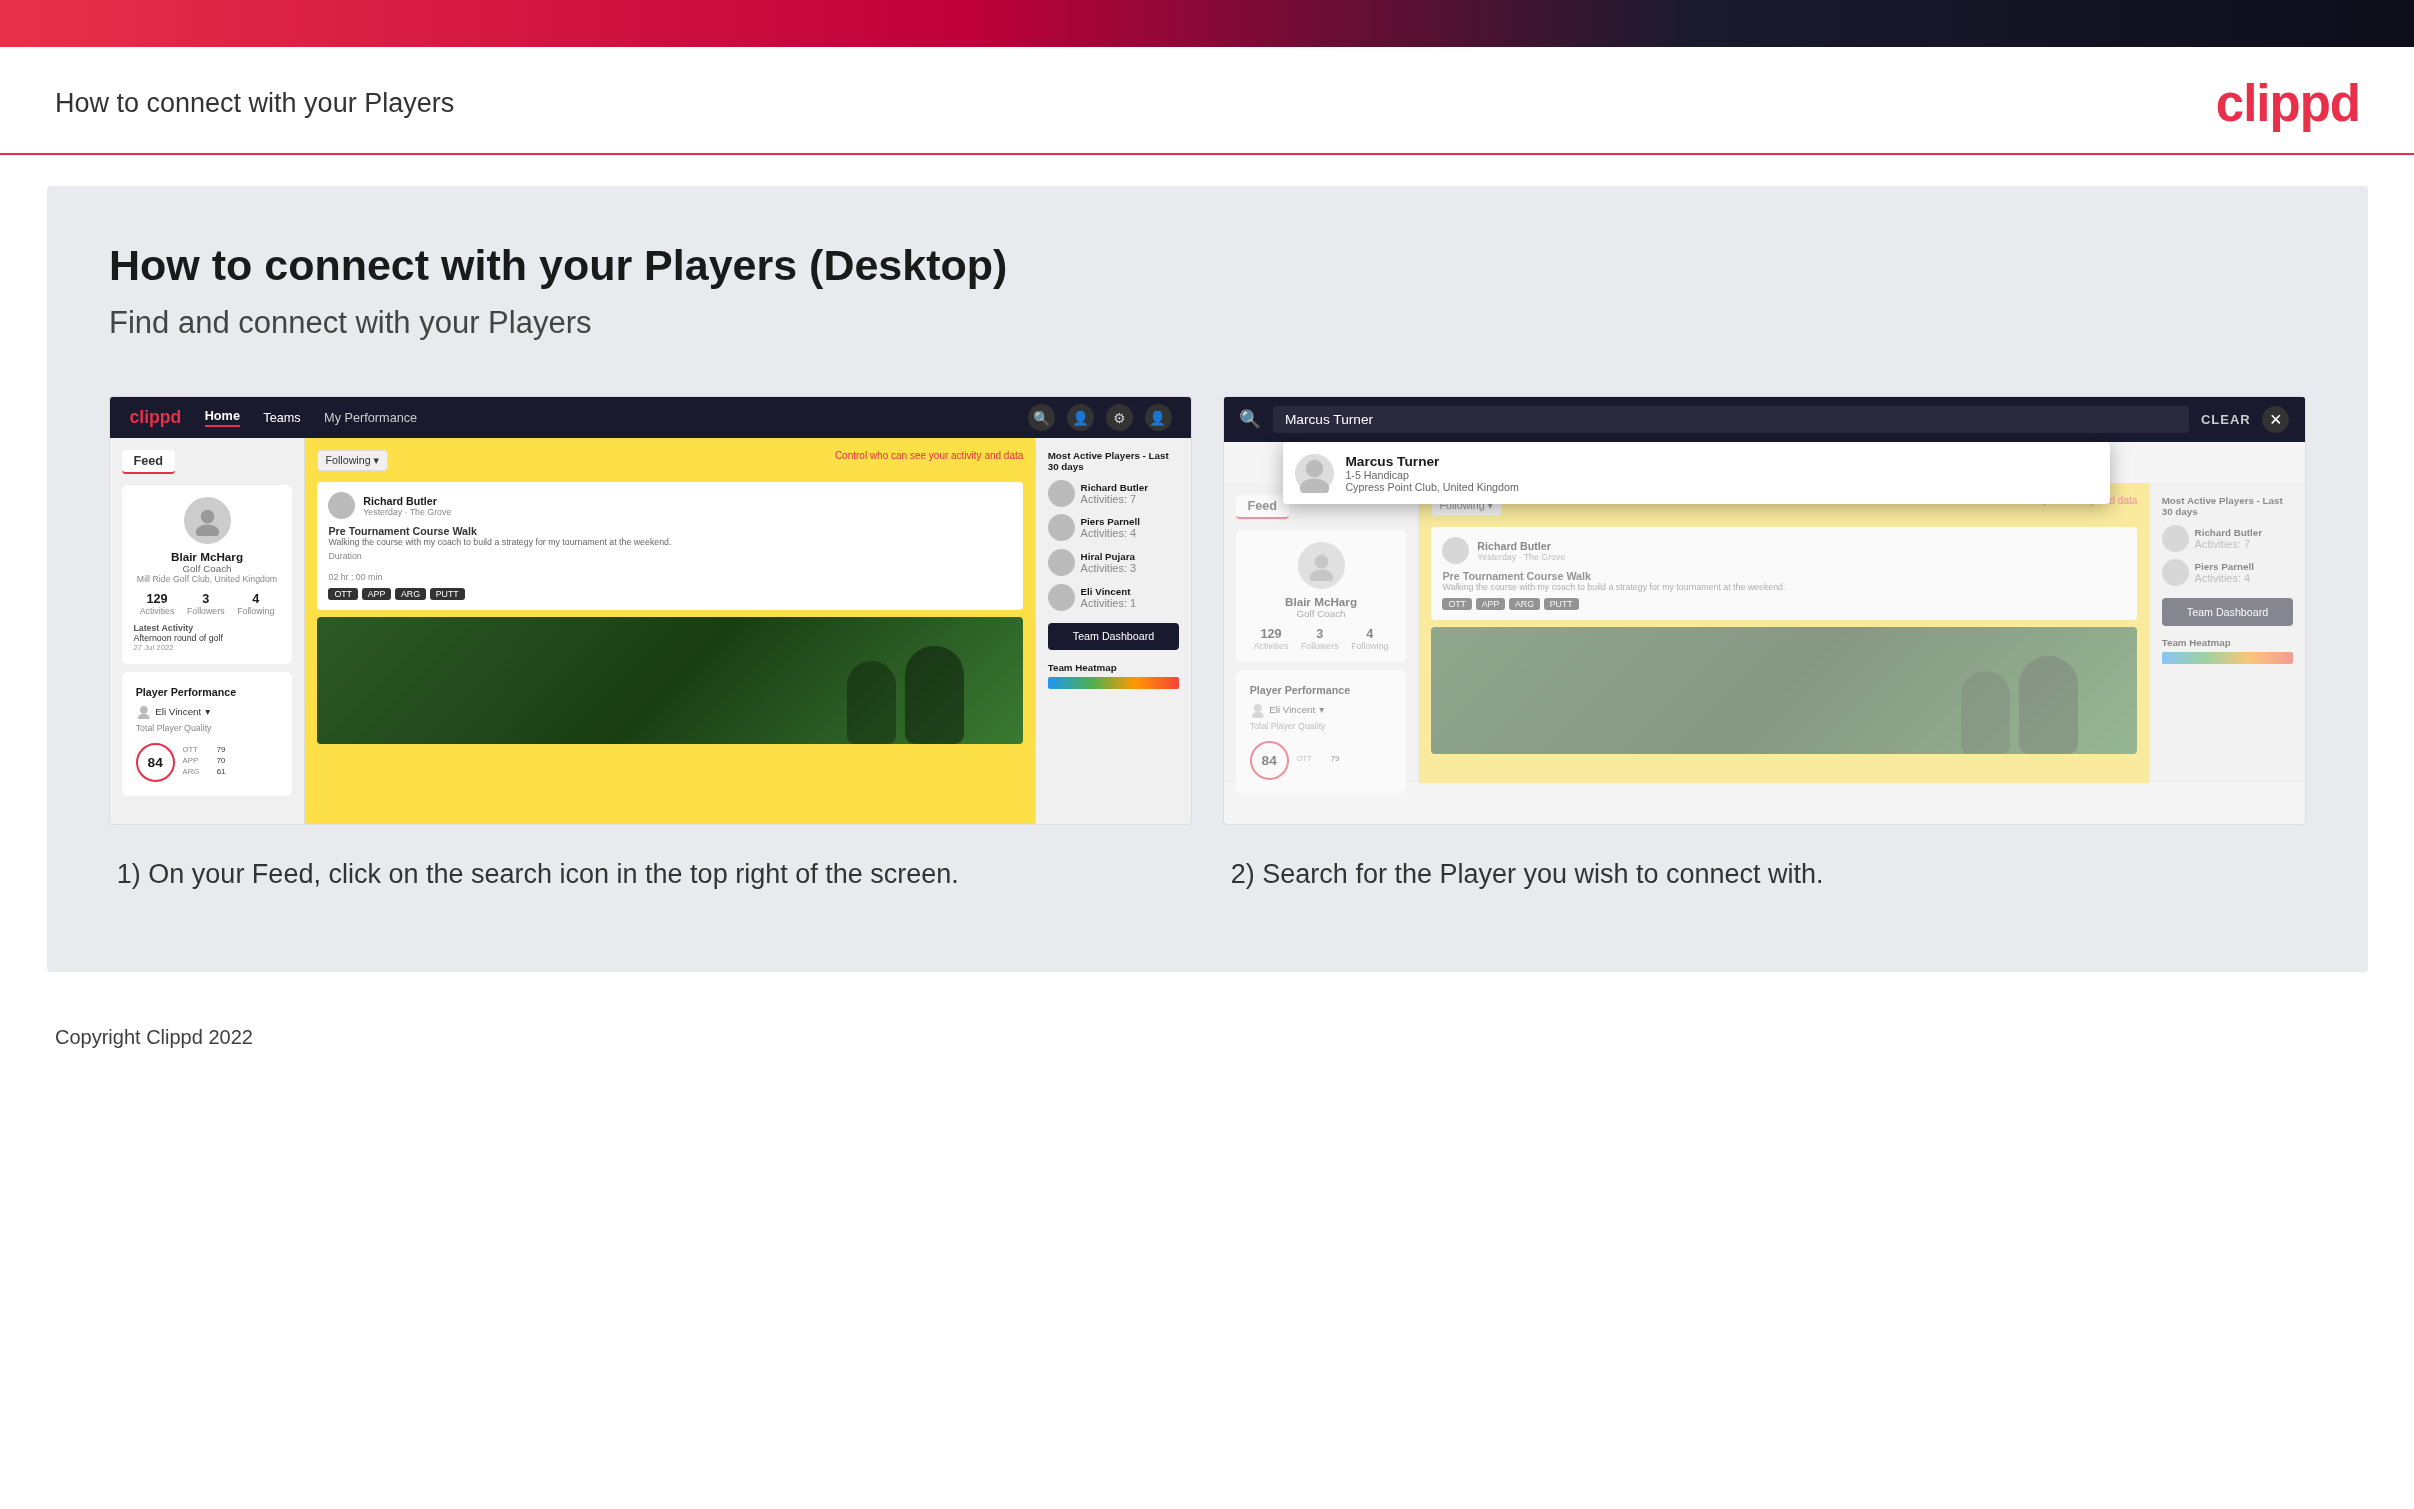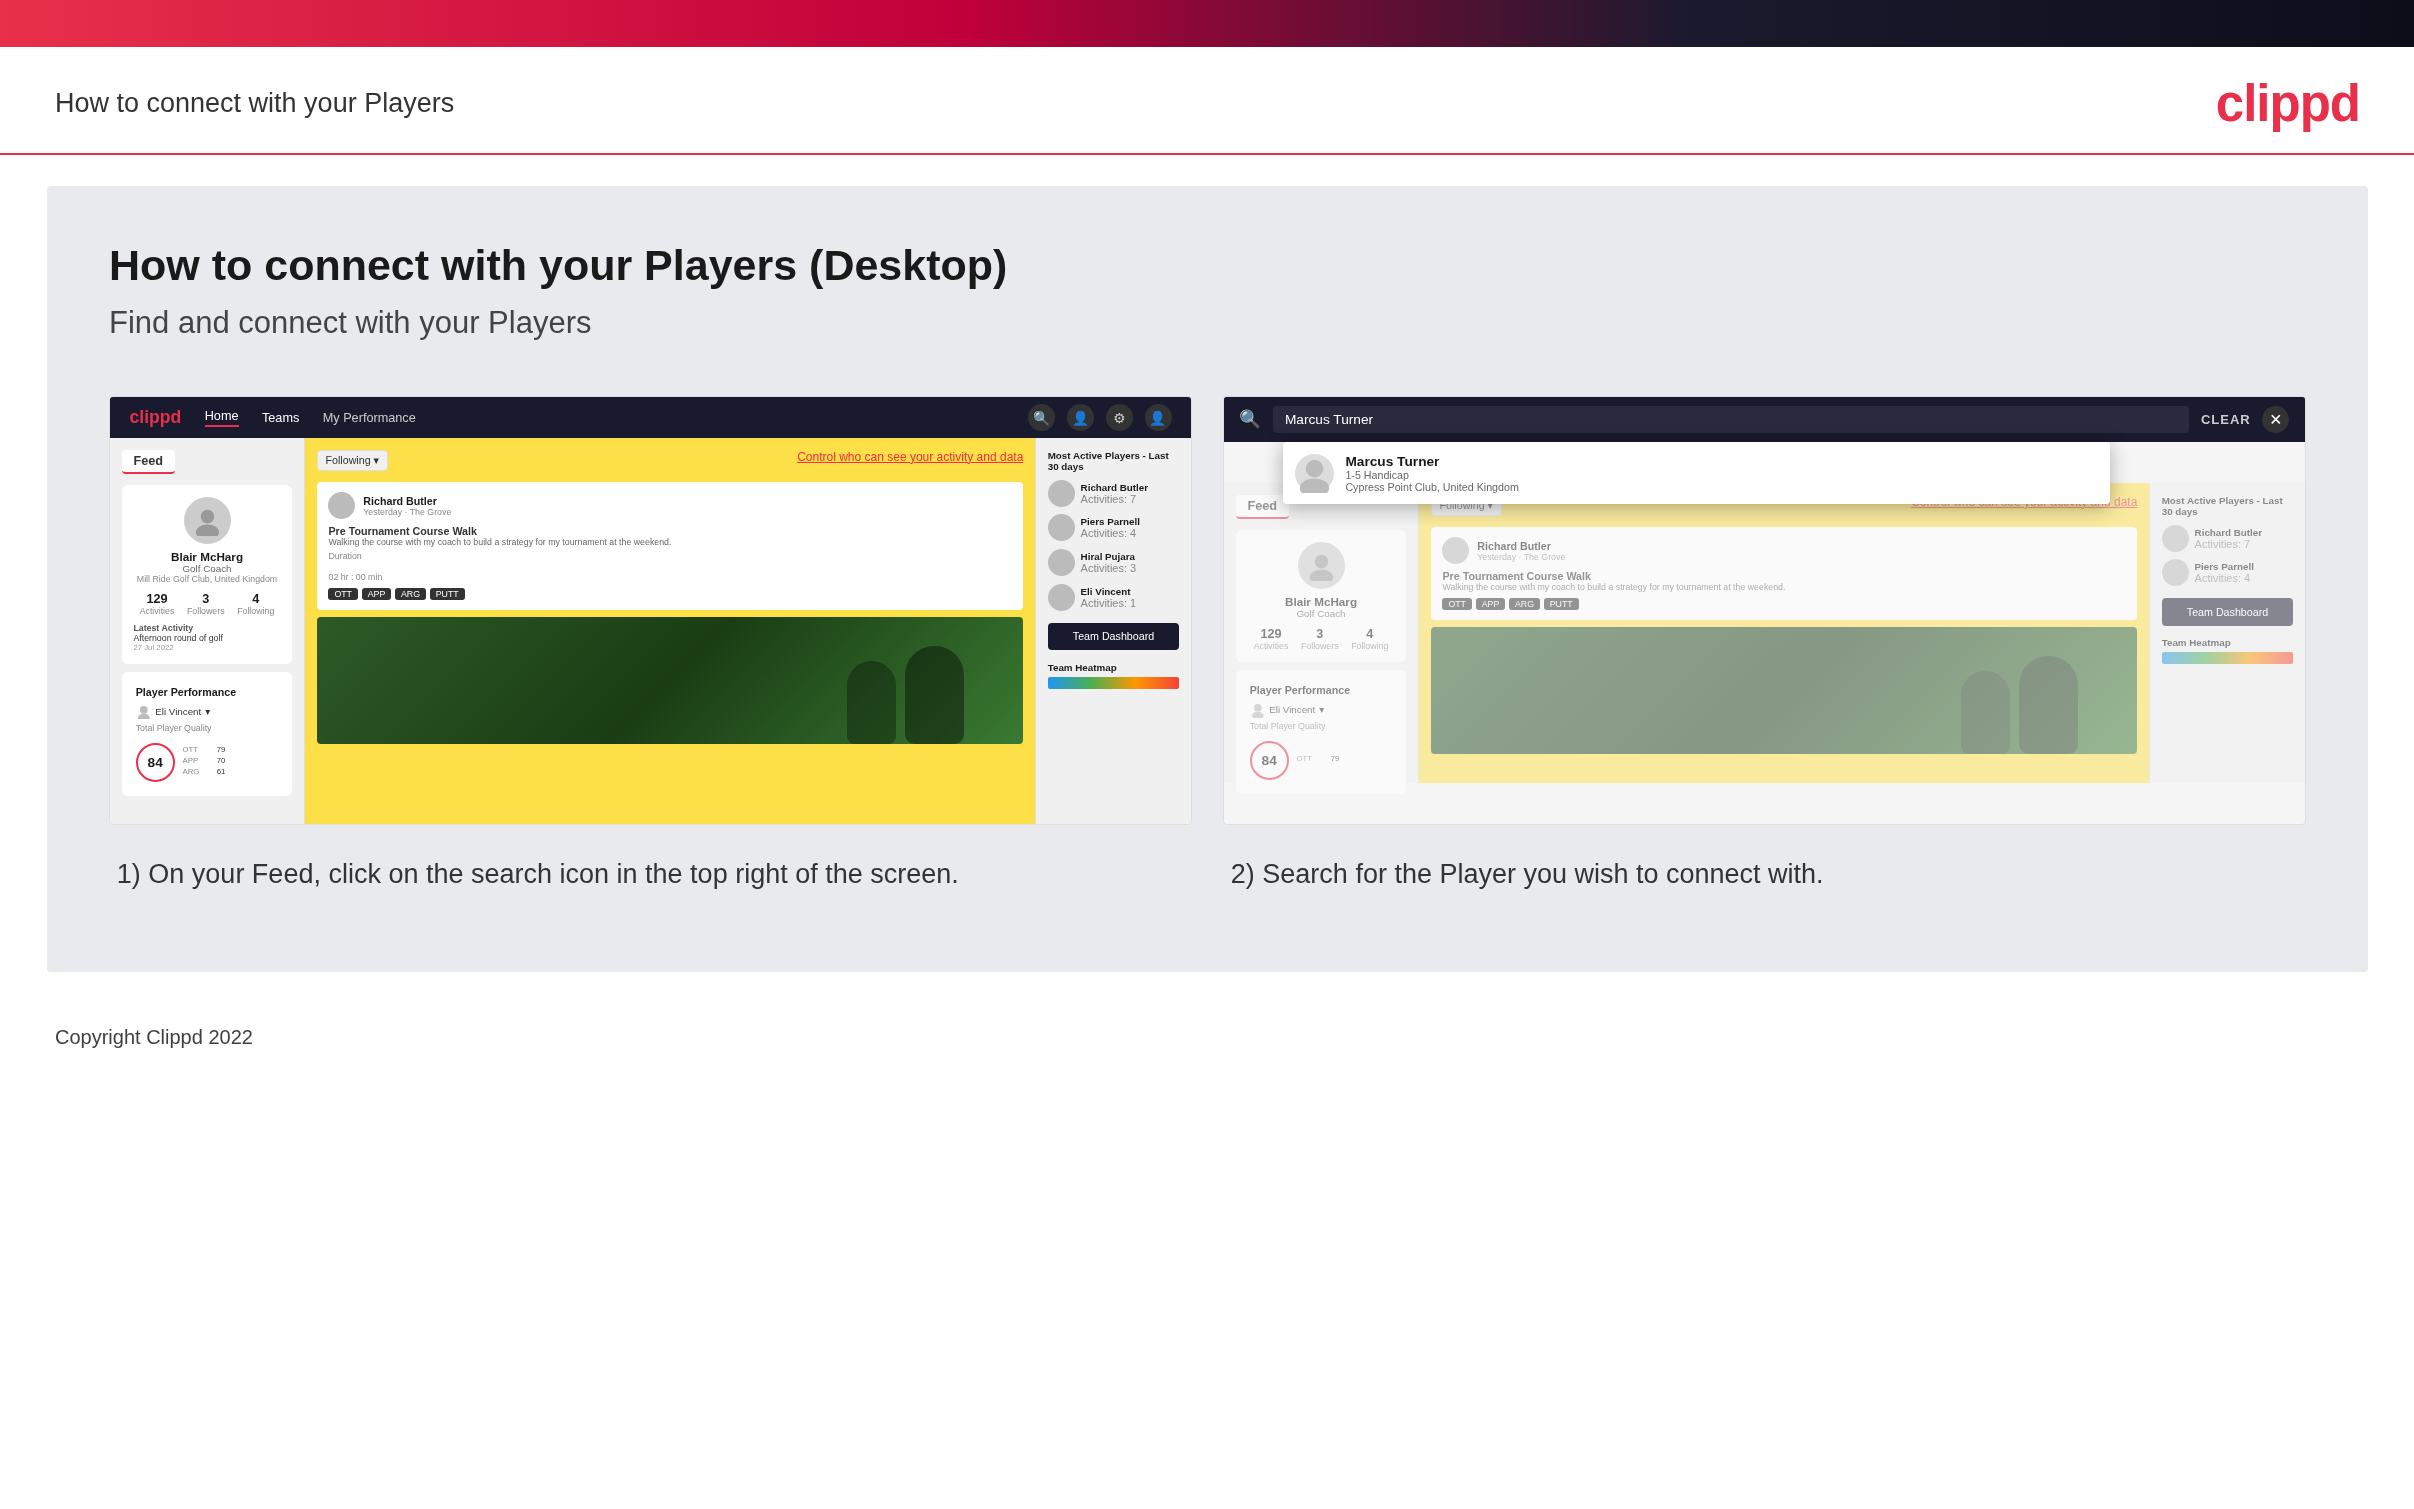--- a/index.html
+++ b/index.html
@@ -99,21 +99,21 @@
       font-size: 17.6px;
       font-weight: 700;
       color: #e8304a;
     }
 
     .nav-link {
       font-size: 12.7px;
       color: #ccc;
       cursor: pointer;
     }
-    .nav-link.active { color: #fff; border-bottom: 2px solid #e8304a; padding-bottom: 2px; }
+    .nav-link.active { color: #fff; border-bottom: 2px solid #e8304a; padding-bottom: 2px; font-weight: bold; }
 
     .nav-icons {
       margin-left: auto;
       display: flex;
       gap: 11.7px;
       align-items: center;
     }
 
     .nav-icon-btn {
       width: 27px;
@@ -258,23 +258,22 @@
       background: #f0f0f0;
       border: 1px solid #ddd;
       border-radius: 3.9px;
       padding: 2.9px 7.8px;
       font-size: 10.7px;
       color: #333;
       cursor: pointer;
     }
 
     .control-link {
-      font-size: 12px;
+      font-size: 10px;
       color: #e8304a;
-      text-decoration: underline;
     }
 
     .activity-card {
       background: #fff;
       border-radius: 3.9px;
       padding: 9.8px;
       margin-bottom: 7.8px;
       border-left: 2.9px solid transparent;
     }
 

